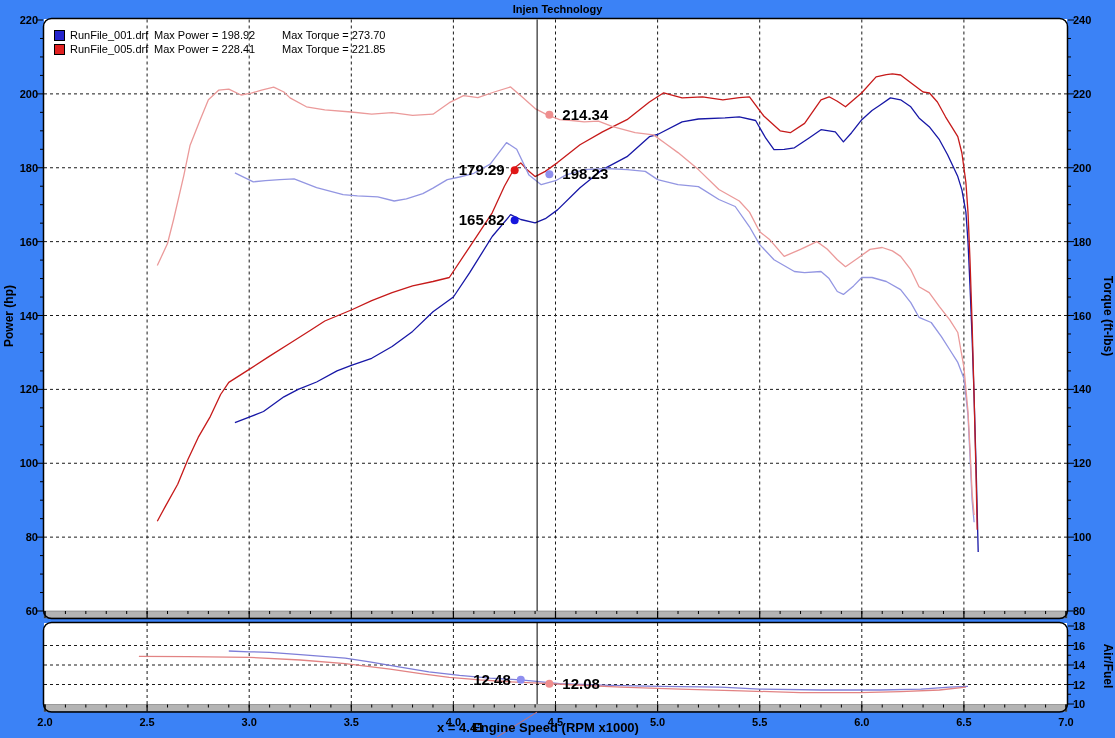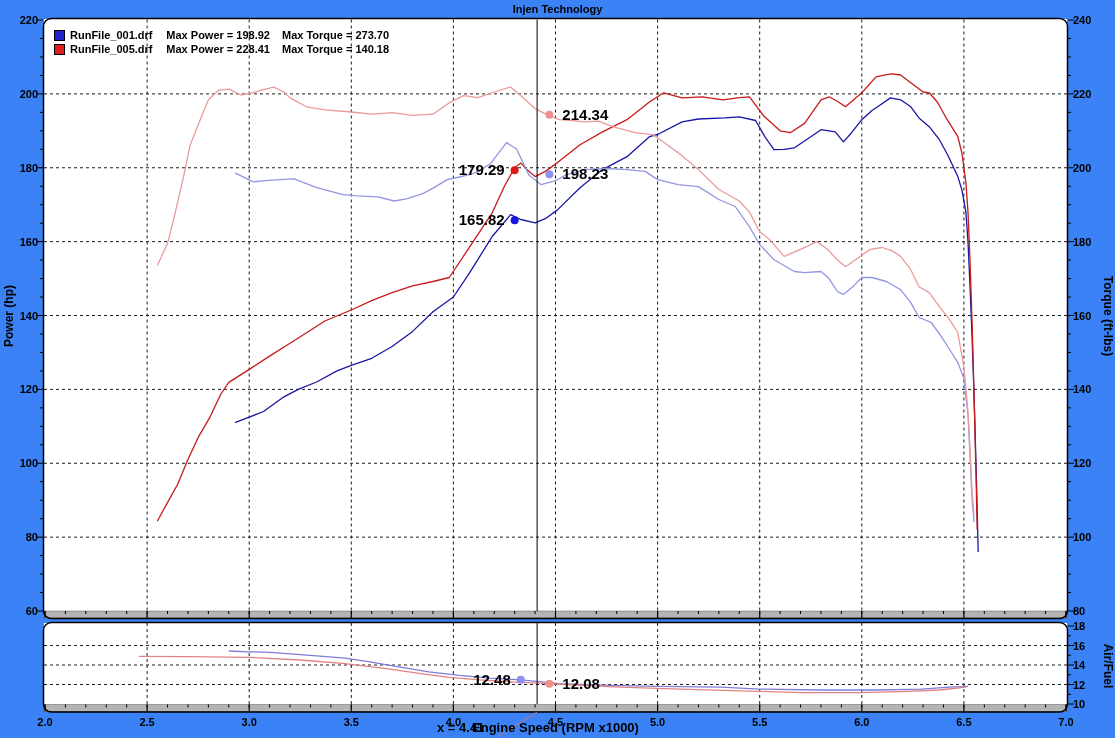--- a/index.html
+++ b/index.html
@@ -1,45 +1,45 @@
 <!DOCTYPE html>
 <html><head>
 <meta charset="utf-8">
 <style>
   html,body{margin:0;padding:0;background:#fff;}
   #stage{position:relative;width:1115px;height:738px;background:#3b82f6;
          font-family:"Liberation Sans",sans-serif;overflow:hidden;}
   #chart-title{position:absolute;top:3px;left:0;width:1115px;text-align:center;
          font-size:11px;font-weight:bold;color:#000;}
-  #legend{position:absolute;left:54px;top:28px;font-size:11px;font-weight:bold;color:#000;}
+  #legend{position:absolute;left:54px;top:28px;font-size:11px;font-weight:normal;color:#000;}
   .legend-row{display:flex;align-items:center;height:14px;}
   .swatch{width:9px;height:9px;border:1px solid #000;margin-right:5px;flex:0 0 auto;}
   .leg-file{width:84px;}
-  .leg-power{width:116px;text-align:right;}
+  .leg-power{width:116px;}
   .leg-torque{margin-left:12px;}
   svg text{font-family:"Liberation Sans",sans-serif;font-weight:bold;fill:#000;}
 </style>
 </head>
 <body>
 
 <div id="stage">
   <div id="chart-title">Injen Technology</div>
 
   <div id="legend">
     <div class="legend-row">
       <span class="swatch" style="background: rgb(36, 36, 204);"></span>
       <span class="leg-file">RunFile_001.drf</span>
       <span class="leg-power">Max Power = 198.92</span>
       <span class="leg-torque">Max Torque = 273.70</span>
     </div>
     <div class="legend-row">
       <span class="swatch" style="background: rgb(224, 32, 32);"></span>
       <span class="leg-file">RunFile_005.drf</span>
       <span class="leg-power">Max Power = 228.41</span>
-      <span class="leg-torque">Max Torque = 140.18</span>
+      <span class="leg-torque">Max Torque = 221.85</span>
     </div>
   </div>
 
   <svg id="plot" width="1115" height="738" viewBox="0 0 1115 738" xmlns="http://www.w3.org/2000/svg">
       <rect x="44" y="19" width="1023" height="592" fill="#ffffff"></rect>
       <rect x="44" y="623" width="1023" height="82" fill="#ffffff"></rect>
       <line stroke="#1a1a1a" stroke-width="1" stroke-dasharray="3 3" x1="147.10000000000002" y1="19.5" x2="147.10000000000002" y2="610.5"></line>
       <line stroke="#1a1a1a" stroke-width="1" stroke-dasharray="3 3" x1="147.10000000000002" y1="623" x2="147.10000000000002" y2="704"></line>
       <line stroke="#1a1a1a" stroke-width="1" stroke-dasharray="3 3" x1="249.20000000000002" y1="19.5" x2="249.20000000000002" y2="610.5"></line>
       <line stroke="#1a1a1a" stroke-width="1" stroke-dasharray="3 3" x1="249.20000000000002" y1="623" x2="249.20000000000002" y2="704"></line>

